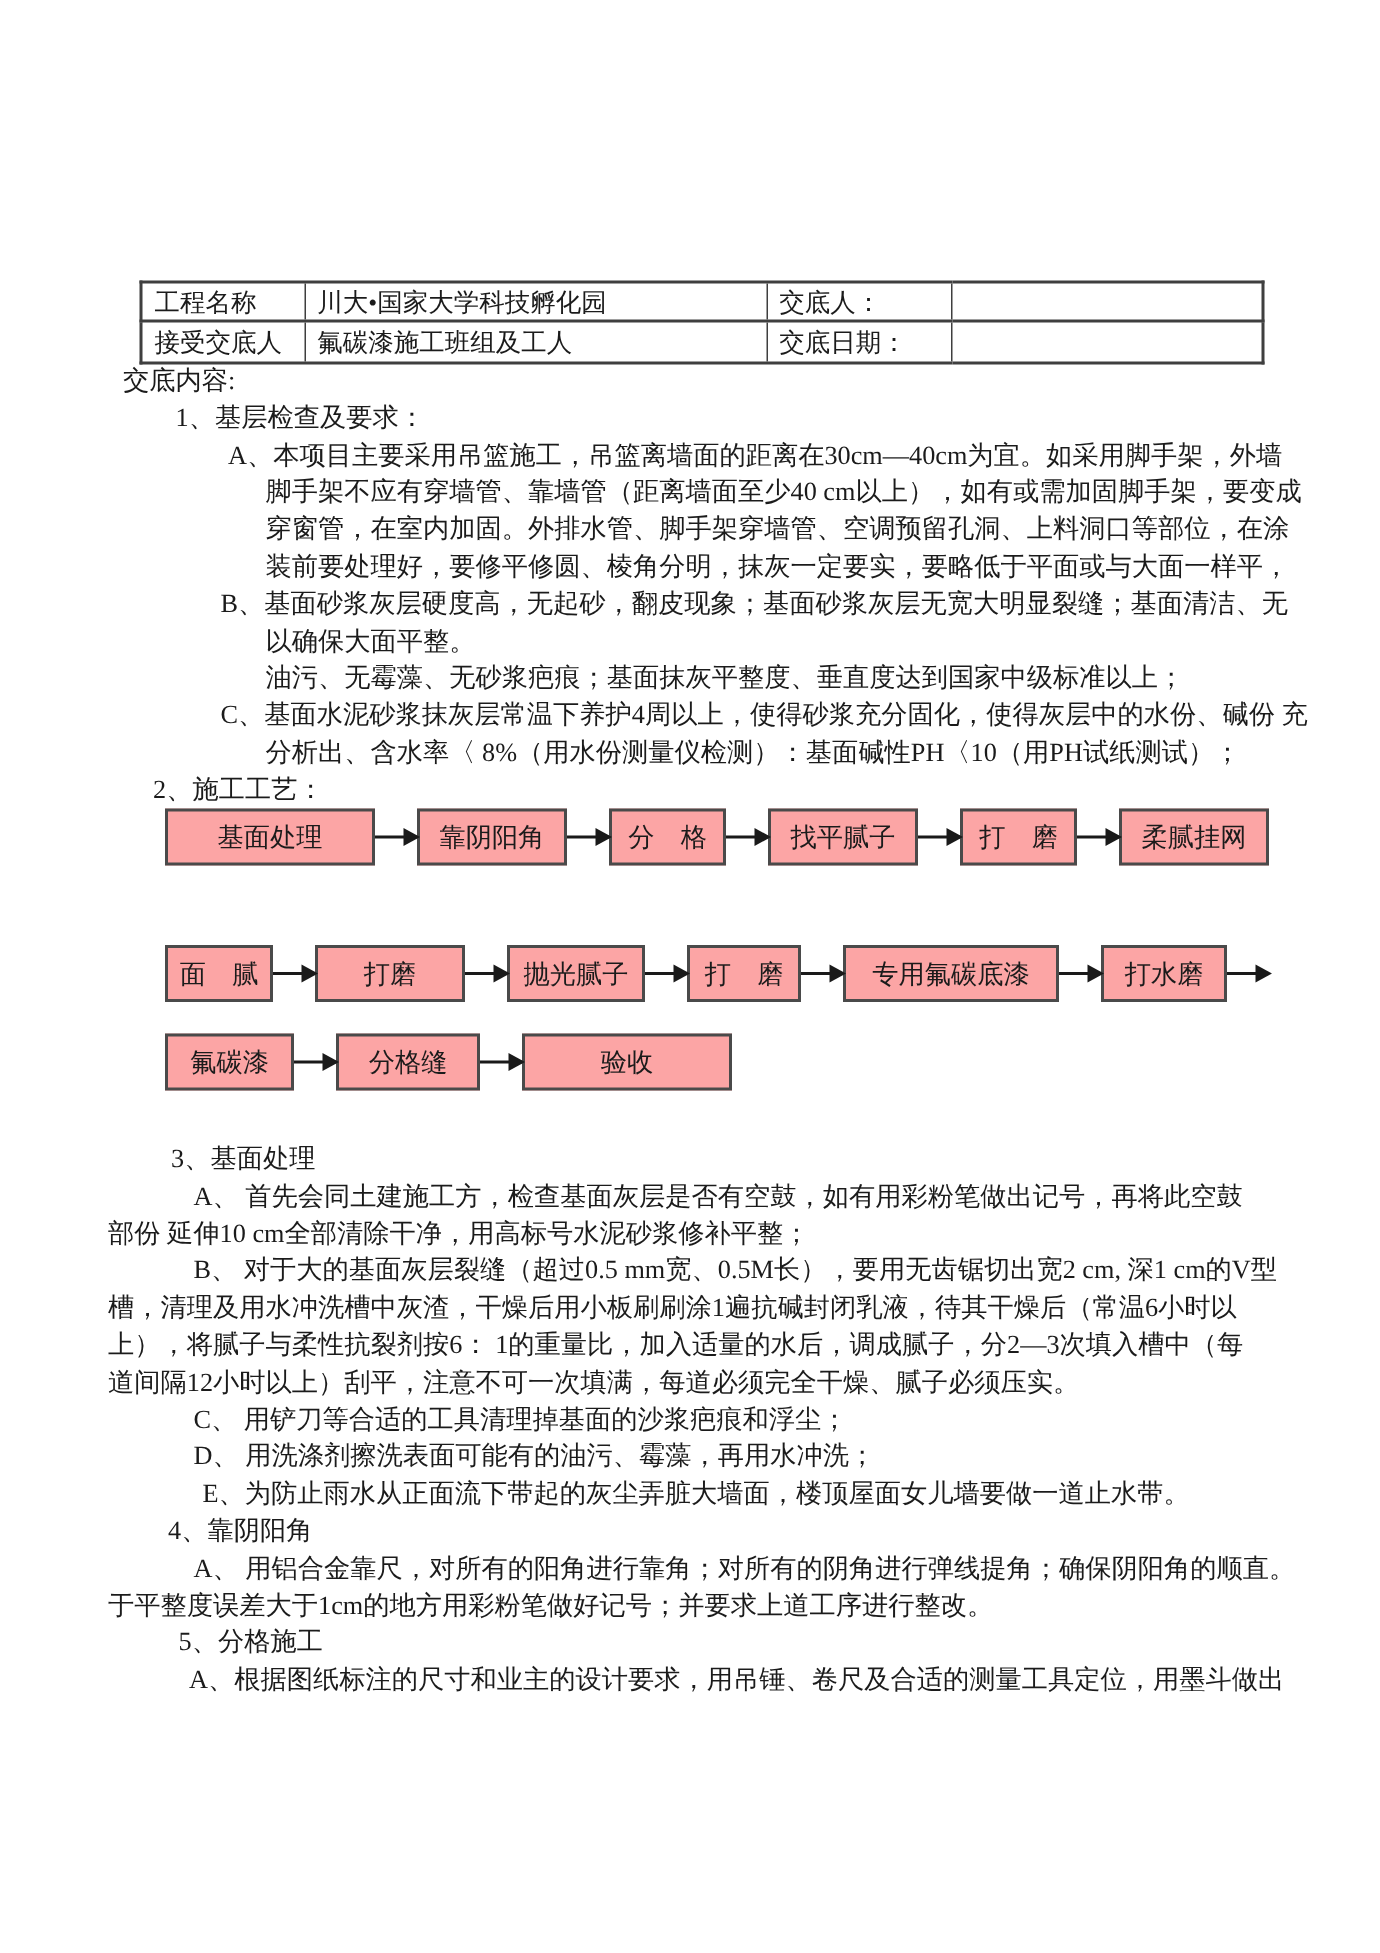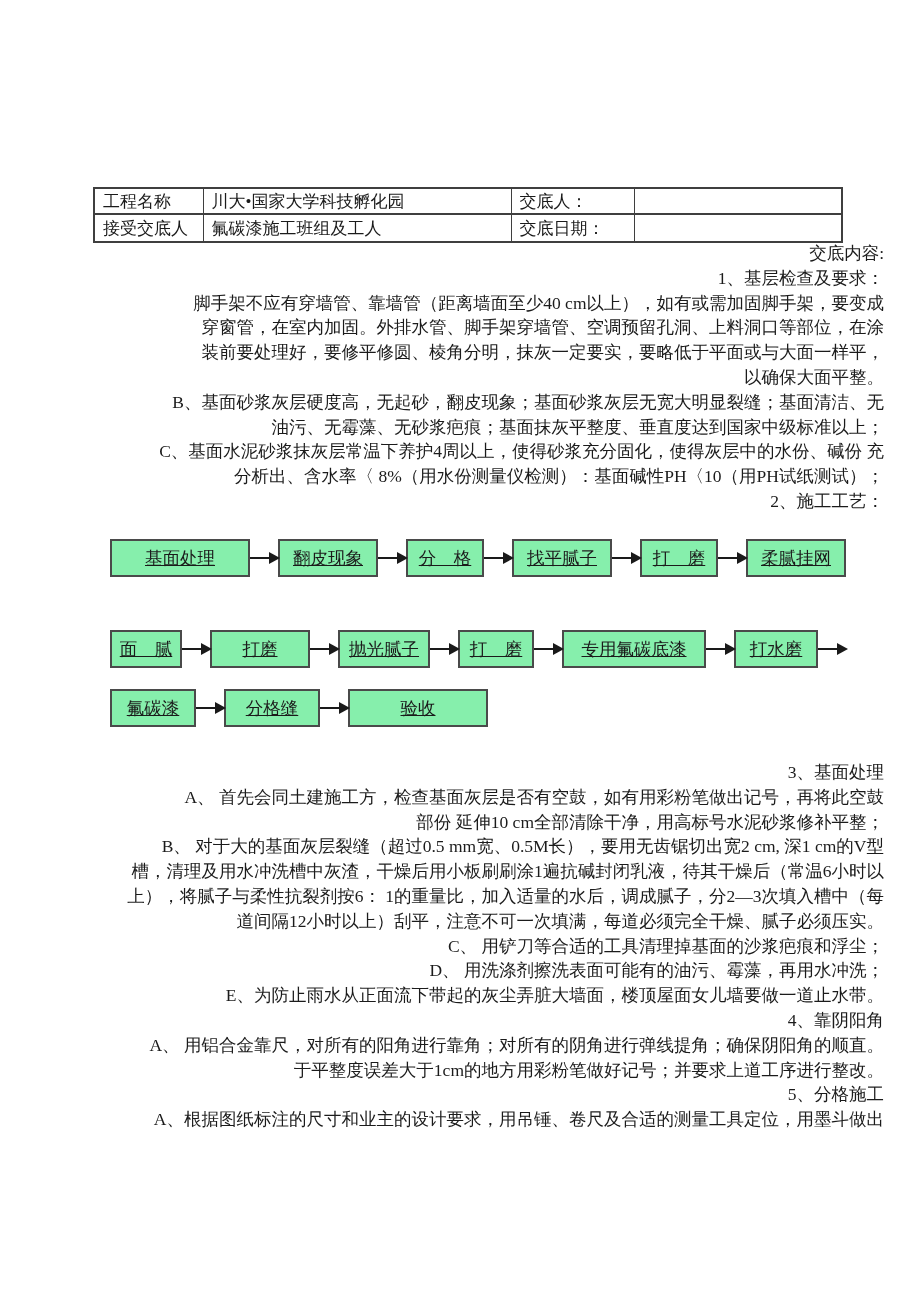--- a/index.html
+++ b/index.html
@@ -14,36 +14,36 @@
   }
   .hdr td{
     border:1px solid #3f3f3f;height:24px;padding:0 8px;
     white-space:nowrap;overflow:hidden;vertical-align:middle;
   }
   .hdr tr:first-child td{border-top:2px solid #3f3f3f;border-bottom:2px solid #3f3f3f;}
   .hdr tr:last-child td{border-bottom:2px solid #3f3f3f;height:26px;}
   .hdr td:first-child{border-left:2px solid #3f3f3f;}
   .hdr td:last-child{border-right:2px solid #3f3f3f;}
   
-  .txt{position:absolute;left:84px;width:800px;font-size:17.5px;line-height:24.8px;text-align:right;}
+  .txt{position:absolute;left:72px;width:800px;font-size:17.5px;line-height:24.8px;}
   #block1{top:241px;}
   #block2{top:760px;}
   .ln{height:24.8px;white-space:pre;overflow:visible;}
   .pl0{padding-left:0;}   .pl10{padding-left:10px;} .pl30{padding-left:30px;}
   .pl40{padding-left:40px;}.pl42{padding-left:42px;} .pl45{padding-left:45px;}
   .pl47{padding-left:47px;}.pl52{padding-left:52px;} .pl54{padding-left:54px;}
   .pl57{padding-left:57px;}.pl63{padding-left:63px;} .pl75{padding-left:75px;}
   .pl80{padding-left:80px;}.pl105{padding-left:105px;}
   
   .fc-row{position:absolute;left:110px;display:flex;align-items:center;height:38px;}
   #fc-row-1{top:539px;} #fc-row-2{top:630px;} #fc-row-3{top:689px;}
   .fc-box{
-    height:38px;box-sizing:border-box;border:2px solid #4a4a4a;background:#86efac;
+    height:38px;box-sizing:border-box;border:2px solid #4a4a4a;background:#fca5a5;
     display:flex;align-items:center;justify-content:center;
-    font-size:17.5px;flex:0 0 auto;white-space:pre;text-decoration:underline;
+    font-size:17.5px;flex:0 0 auto;white-space:pre;
   }
   .w72{width:72px;}  .w76{width:76px;}  .w78{width:78px;}  .w84{width:84px;}
   .w86{width:86px;}  .w92{width:92px;}  .w96{width:96px;}  .w100{width:100px;}
   .w140{width:140px;}.w142{width:140px;}.w144{width:144px;}
   .fc-arrow{flex:0 0 28px;height:2px;background:#1a1a1a;position:relative;}
   .fc-arrow::after{
     content:"";position:absolute;right:-2px;top:-5px;width:0;height:0;
     border-left:11px solid #1a1a1a;border-top:6px solid transparent;border-bottom:6px solid transparent;
   }
 </style>
@@ -71,35 +71,36 @@
       <td>氟碳漆施工班组及工人</td>
       <td>交底日期：</td>
       <td></td>
     </tr>
   </tbody>
     </table>
 
   <div class="txt" id="block1">
     <div class="ln pl10">交底内容:</div>
     <div class="ln pl45">1、基层检查及要求：</div>
+    <div class="ln pl80">A、本项目主要采用吊篮施工，吊篮离墙面的距离在30cm—40cm为宜。如采用脚手架，外墙</div>
     <div class="ln pl105">脚手架不应有穿墙管、靠墙管（距离墙面至少40 cm以上），如有或需加固脚手架，要变成</div>
     <div class="ln pl105">穿窗管，在室内加固。外排水管、脚手架穿墙管、空调预留孔洞、上料洞口等部位，在涂</div>
     <div class="ln pl105">装前要处理好，要修平修圆、棱角分明，抹灰一定要实，要略低于平面或与大面一样平，</div>
+    <div class="ln pl75">B、基面砂浆灰层硬度高，无起砂，翻皮现象；基面砂浆灰层无宽大明显裂缝；基面清洁、无</div>
     <div class="ln pl105">以确保大面平整。</div>
-    <div class="ln pl75">B、基面砂浆灰层硬度高，无起砂，翻皮现象；基面砂浆灰层无宽大明显裂缝；基面清洁、无</div>
     <div class="ln pl105">油污、无霉藻、无砂浆疤痕；基面抹灰平整度、垂直度达到国家中级标准以上；</div>
     <div class="ln pl75">C、基面水泥砂浆抹灰层常温下养护4周以上，使得砂浆充分固化，使得灰层中的水份、碱份 充</div>
     <div class="ln pl105">分析出、含水率〈 8%（用水份测量仪检测）：基面碱性PH〈10（用PH试纸测试）；</div>
     <div class="ln pl30">2、施工工艺：</div>
   </div>
 
   <div class="fc-row" id="fc-row-1">
     <div class="fc-box w140">基面处理</div>
     <div class="fc-arrow"></div>
-    <div class="fc-box w100">翻皮现象</div>
+    <div class="fc-box w100">靠阴阳角</div>
     <div class="fc-arrow"></div>
     <div class="fc-box w78">分　格</div>
     <div class="fc-arrow"></div>
     <div class="fc-box w100">找平腻子</div>
     <div class="fc-arrow"></div>
     <div class="fc-box w78">打　磨</div>
     <div class="fc-arrow"></div>
     <div class="fc-box w100">柔腻挂网</div>
   </div>
 

